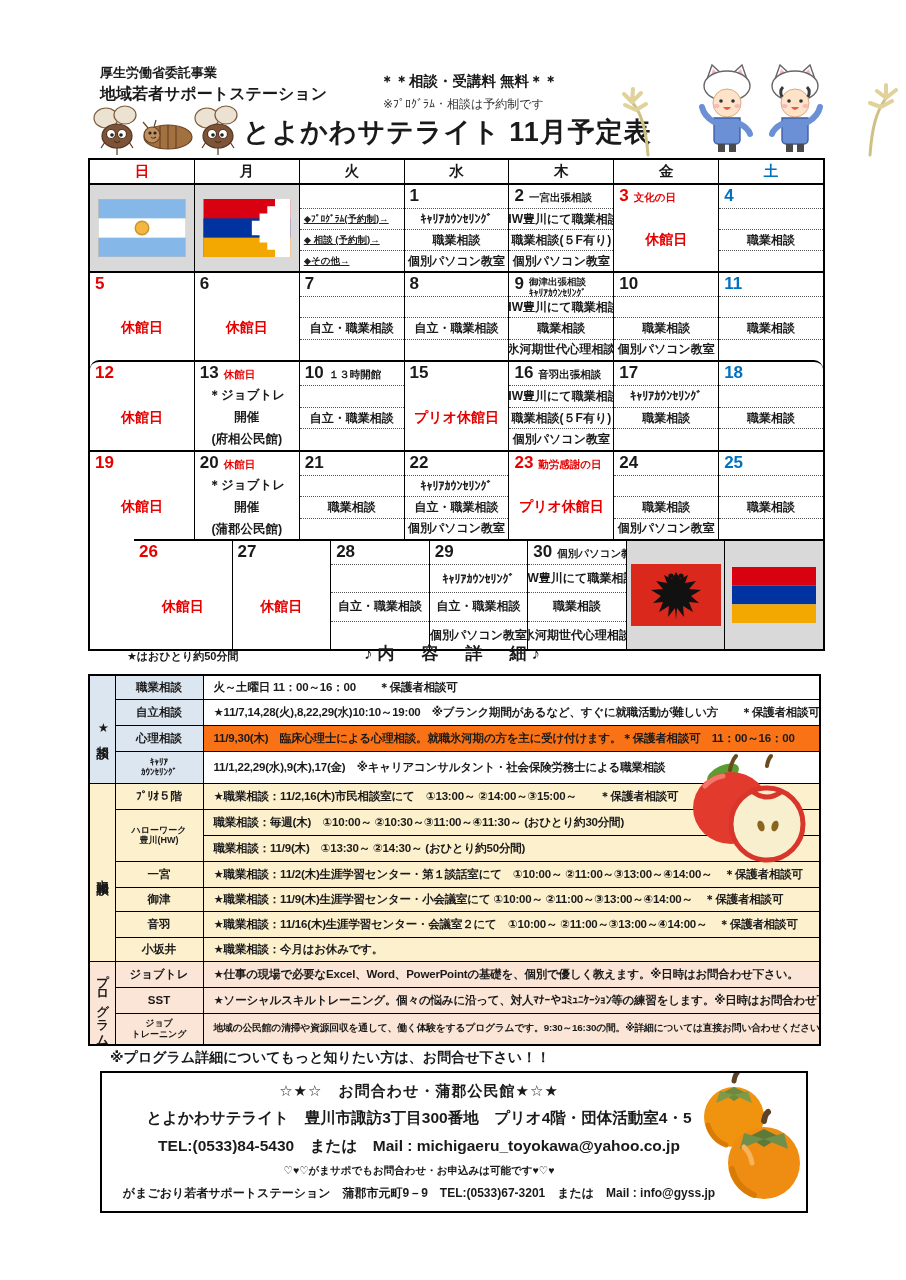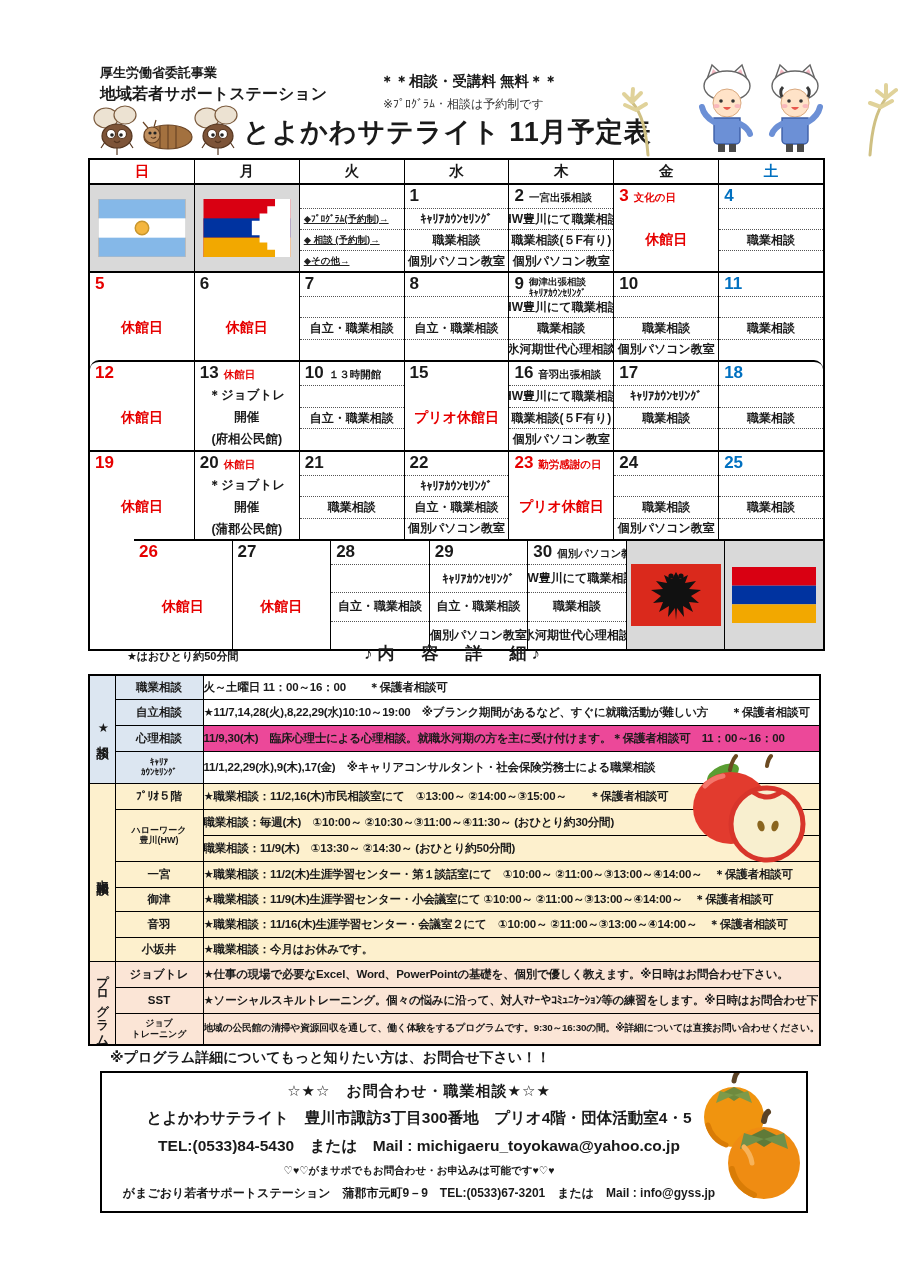--- a/index.html
+++ b/index.html
@@ -43,26 +43,26 @@
   #detail-footnote{left:127px;top:649px;font-size:11px;font-weight:bold;}
   #detail-title{left:88px;top:642px;width:733px;text-align:center;font-size:17px;font-weight:bold;letter-spacing:5px;}
   #details{position:absolute;left:88px;top:674px;width:733px;border-collapse:collapse;table-layout:fixed;background:#fff;}
   #details{border:2px solid #000;}
   #details td{border:1.2px solid #000;font-weight:bold;overflow:hidden;}
   .gcell{writing-mode:vertical-rl;text-orientation:upright;text-align:center;font-size:12.5px;
          letter-spacing:1px;padding:2px 0;}
   .hcellD{text-align:center;font-size:11.5px;padding:1px 1px;}
   .hcellD.hsmall{font-size:9px;line-height:1.15;}
   .hline{display:block;}
-  .tcell{font-size:11.5px;padding:1px 0;white-space:nowrap;letter-spacing:-0.2px;}
+  .tcell{font-size:11.5px;padding:1px 10px;white-space:nowrap;letter-spacing:-0.2px;}
   .tcell.tsmall{font-size:9.8px;}
   td.g0{background:#dce6f1;}
   td.g1{background:#fdf0cd;}
   td.g2{background:#fbe5d6;}
-  td.tcell.shaded{background:#ec4899;}
+  td.tcell.shaded{background:#f97316;}
   #apple{left:683px;top:752px;z-index:5;}
 
   
   #prog-note{left:110px;top:1049px;font-size:14px;font-weight:bold;}
   #contact-box{left:100px;top:1071px;width:708px;height:142px;border:2.5px solid #000;
                display:flex;flex-direction:column;align-items:center;justify-content:center;
                gap:7px;padding-right:70px;box-sizing:border-box;}
   #contact-title{font-size:15px;font-weight:bold;letter-spacing:1px;}
   #contact-address{font-size:15.5px;font-weight:bold;}
   #contact-tel{font-size:15.5px;font-weight:bold;}
@@ -564,21 +564,21 @@
     <path d="M22 34 a30 26 0 0 1 18 -10" stroke="#f4766b" stroke-width="5" fill="none" stroke-linecap="round"></path>
     <path d="M84 14 q1 -7 4 -10" stroke="#6b4a22" stroke-width="4" fill="none" stroke-linecap="round"></path>
     <circle cx="84" cy="72" r="36" fill="#f8efcf" stroke="#d8352b" stroke-width="5"></circle>
     <path d="M70 40 q14 10 28 0" fill="none" stroke="#d8352b" stroke-width="5"></path>
     <ellipse cx="78" cy="74" rx="3.4" ry="5.5" fill="#8a651f" transform="rotate(-18 78 74)"></ellipse>
     <ellipse cx="92" cy="74" rx="3.4" ry="5.5" fill="#8a651f" transform="rotate(18 92 74)"></ellipse>
   </svg>
 
   <div class="abs" id="prog-note">※プログラム詳細についてもっと知りたい方は、お問合せ下さい！！</div>
   <div class="abs" id="contact-box">
-    <div id="contact-title">☆★☆　お問合わせ・職業相談★☆★</div>
+    <div id="contact-title">☆★☆　お問合わせ・蒲郡公民館★☆★</div>
     <div id="contact-address">とよかわサテライト　豊川市諏訪3丁目300番地　プリオ4階・団体活動室4・5</div>
     <div id="contact-tel">TEL:(0533)84-5430　または　Mail : michigaeru_toyokawa@yahoo.co.jp</div>
     <div id="contact-gamapo">♡♥♡がまサポでもお問合わせ・お申込みは可能です♥♡♥</div>
     <div id="contact-gamagori">がまごおり若者サポートステーション　蒲郡市元町9－9　TEL:(0533)67-3201　または　Mail : info@gyss.jp</div>
     <svg id="persimmon" width="126" height="136" viewBox="0 0 126 136">
       <circle cx="48" cy="44" r="30" fill="#f0940f"></circle>
       <path d="M22 52 a30 30 0 0 0 18 20" stroke="#d97c06" stroke-width="5" fill="none" stroke-linecap="round"></path>
       <path d="M48 8 q1 -6 3 -8" stroke="#5c4326" stroke-width="5" fill="none" stroke-linecap="round"></path>
       <polygon points="48,14 60,20 48,28 36,20" fill="#6e8a3e"></polygon>
       <polygon points="34,18 48,22 30,30" fill="#7d9a4a"></polygon>

